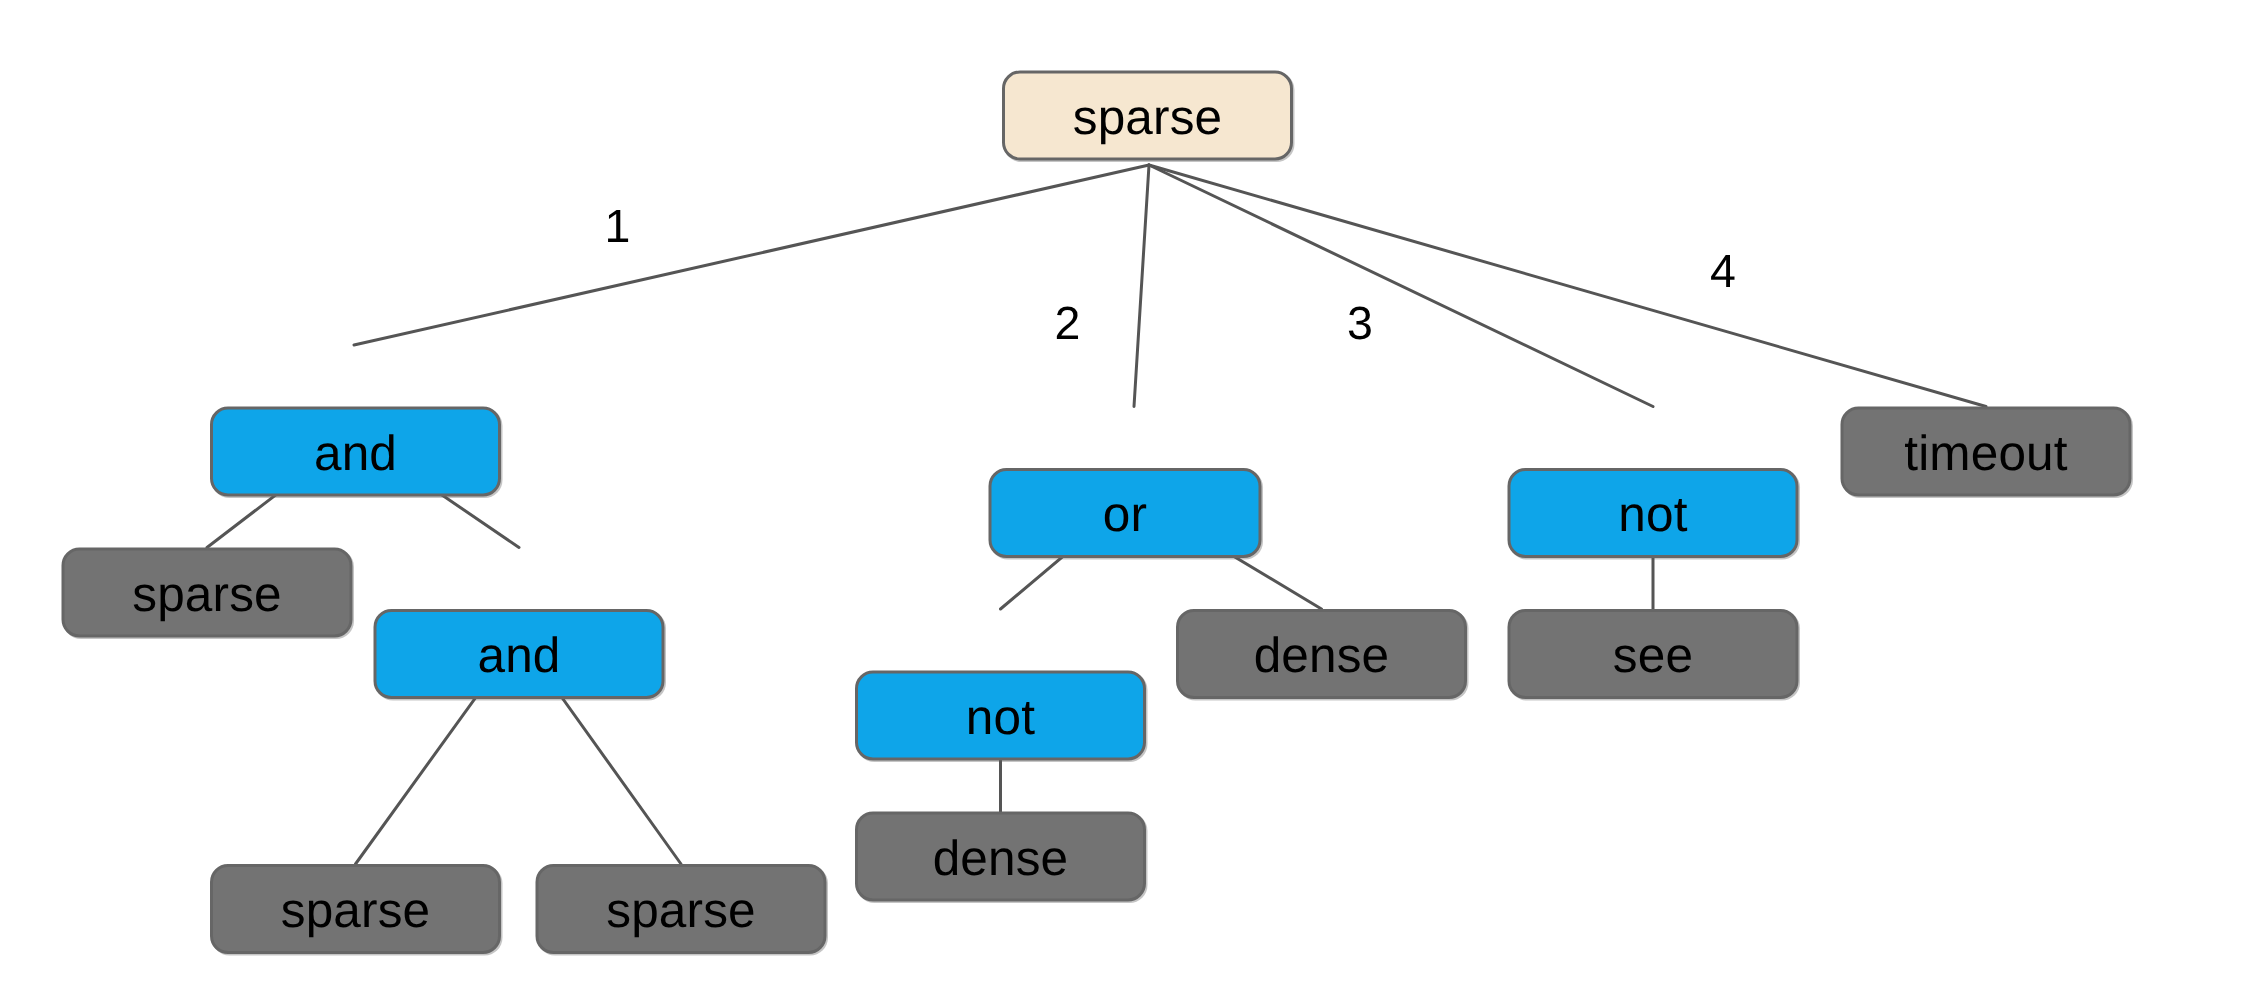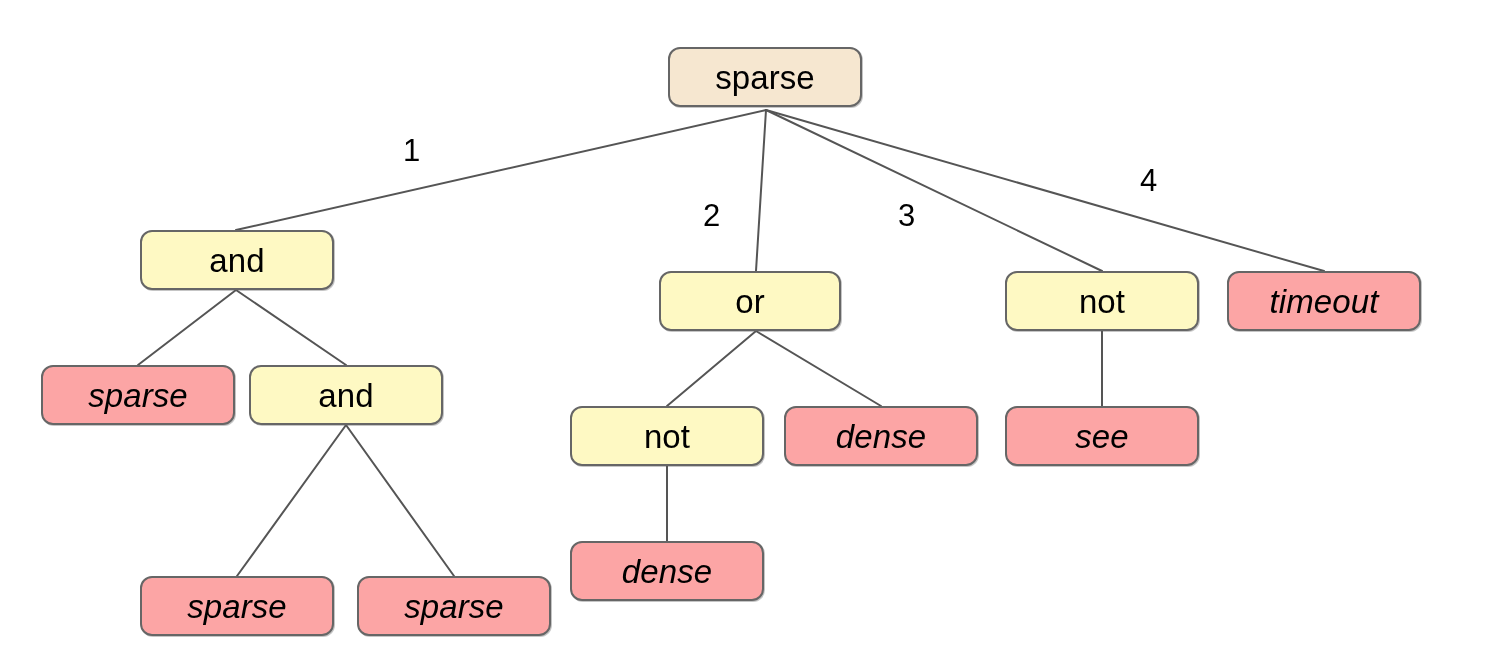--- a/index.html
+++ b/index.html
@@ -30,22 +30,22 @@
     display: flex;
     align-items: center;
     justify-content: center;
     color: #000000;
     font-size: 33px;
     line-height: 1;
     letter-spacing: 0.1px;
     box-shadow: 1px 1px 0 rgba(90,90,90,0.35);
   }
   .node-root  { background: #f6e7d0; }
-  .node-op    { background: #fef9c3; }
-  .node-leaf  { background: #fca5a5; font-style: italic; }
+  .node-op    { background: #0ea5e9; margin-top: 41px; }
+  .node-leaf  { background: #737373; }
   .edge-label {
     position: absolute;
     font-size: 31px;
     line-height: 1;
     color: #000000;
     white-space: nowrap;
   }
 </style>
 </head>
 <body>

